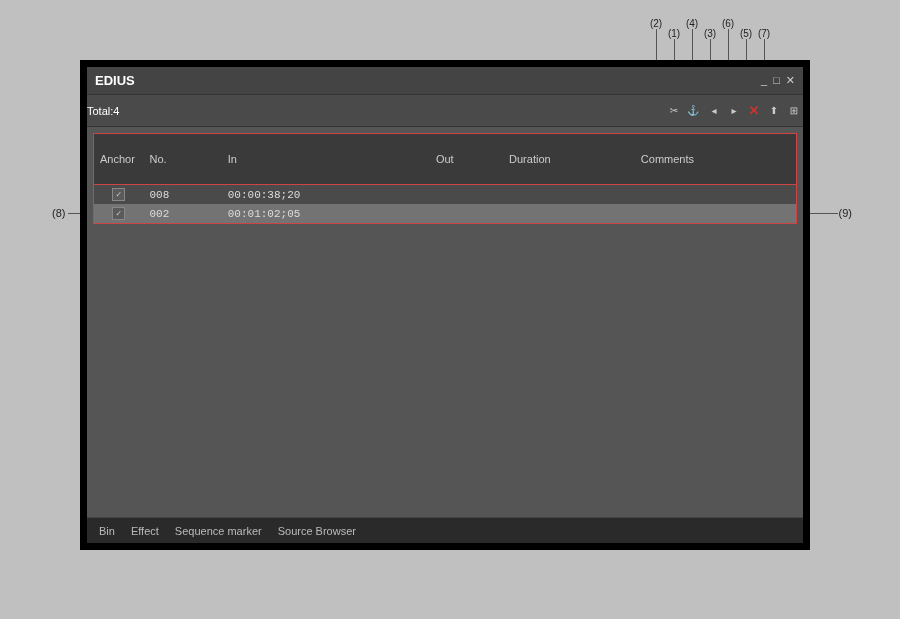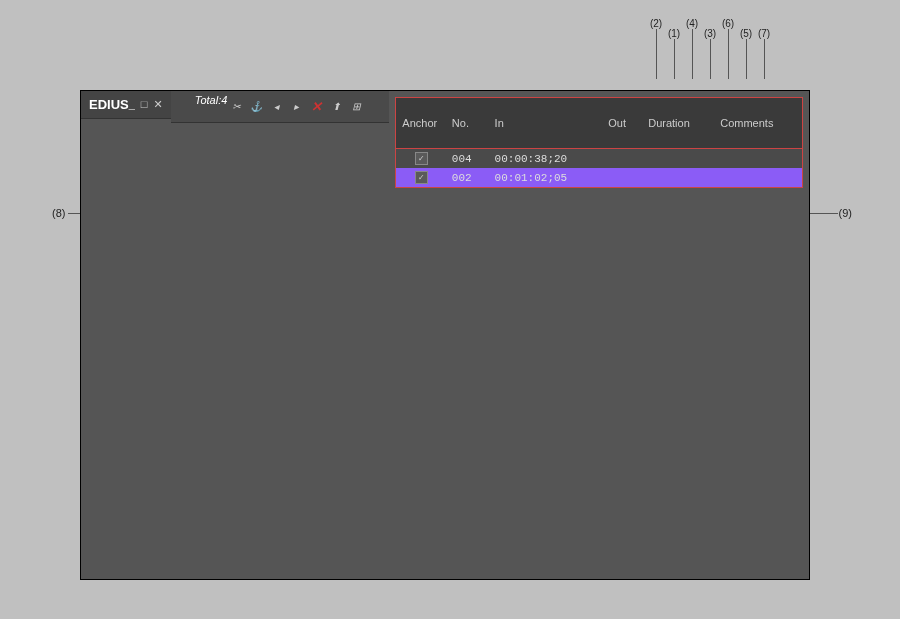--- a/index.html
+++ b/index.html
@@ -23,23 +23,23 @@
     }
 
     
     .edius-window {
       position: absolute;
       top: 60px;
       left: 80px;
       width: 730px;
       height: 490px;
       background: #555555;
-      border: 1px solid #000000;
-      display: flex;
-      margin-top: 30px;
+      border: 7px solid #000000;
+      display: flex;
+      flex-direction: column;
     }
 
     
     .title-bar {
       background: #444444;
       padding: 4px 8px;
       display: flex;
       align-items: center;
       justify-content: space-between;
       height: 28px;
@@ -48,26 +48,26 @@
 
     .title-text {
       color: #ffffff;
       font-size: 13px;
       font-weight: bold;
     }
 
     
     .toolbar {
       background: #4a4a4a;
-      padding: 3px 24px;
-      display: flex;
+      padding: 3px 0;
+      display: flex;
+      align-items: center;
       justify-content: space-between;
       height: 32px;
       border-bottom: 1px solid #333;
-      font-style: italic;
     }
 
     .total-label {
       color: #ffffff;
       font-size: 11px;
     }
 
     .toolbar-icons {
       display: flex;
       gap: 2px;
@@ -116,21 +116,21 @@
       padding: 19px 6px;
       border-bottom: 1px solid #cc4444;
     }
 
     .marker-table tbody tr {
       background: #4a4a4a;
       cursor: pointer;
     }
 
     .marker-table tbody tr.selected {
-      background: #8b5cf6;
+      background: #737373;
       border-radius: 8px;
     }
 
     .marker-table td {
       color: #dddddd;
       font-size: 11px;
       padding: 3px 6px;
       font-family: 'Courier New', monospace;
     }
 
@@ -259,34 +259,40 @@
             <th>No.</th>
             <th>In</th>
             <th>Out</th>
             <th>Duration</th>
             <th>Comments</th>
           </tr>
         </thead>
         <tbody id="table-body">
         <tr>
               <td class="anchor-cell"><div class="checkbox checked"></div></td>
-              <td>004</td>
+              <td>008</td>
               <td>00:00:38;20</td>
               <td></td>
               <td></td>
               <td></td>
             </tr>
             <tr class="selected">
               <td class="anchor-cell"><div class="checkbox checked"></div></td>
               <td>002</td>
               <td>00:01:02;05</td>
               <td></td>
               <td></td>
               <td></td>
             </tr>
           </tbody>
       </table>
     </div>
 
+    <div class="bottom-tabs">
+      <div class="tab">Bin</div>
+      <div class="tab">Effect</div>
+      <div class="tab">Sequence marker</div>
+      <div class="tab">Source Browser</div>
+    </div>
 
   </div>
 
 </div>
 
 </body></html>

